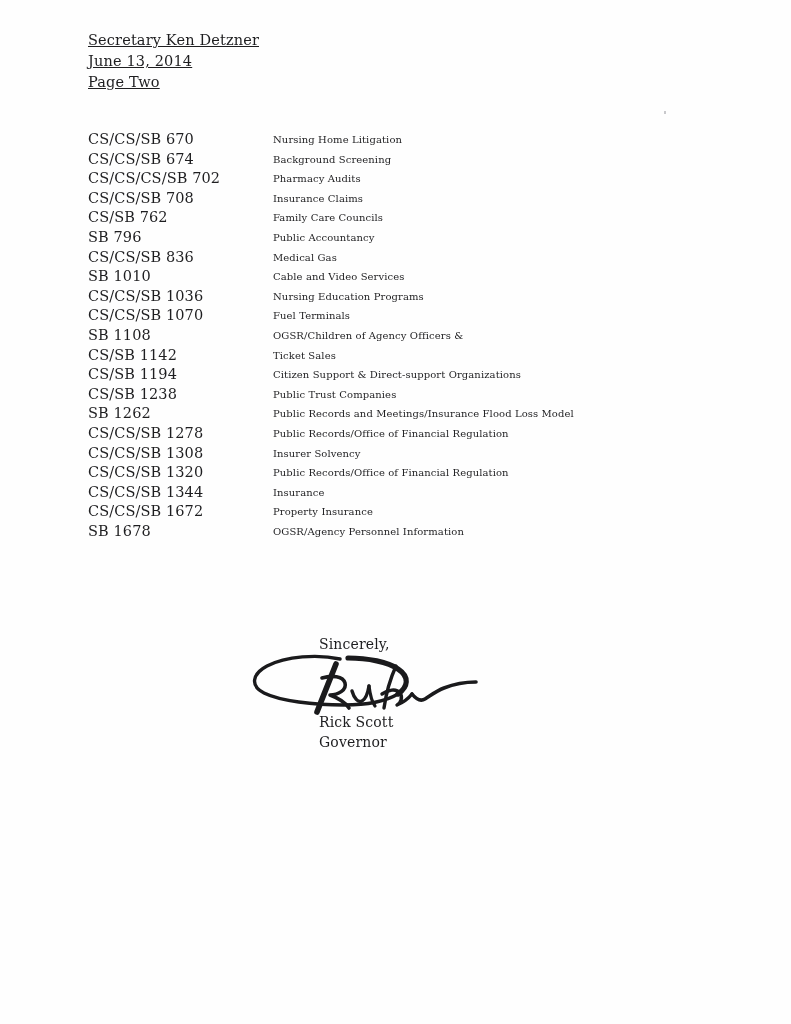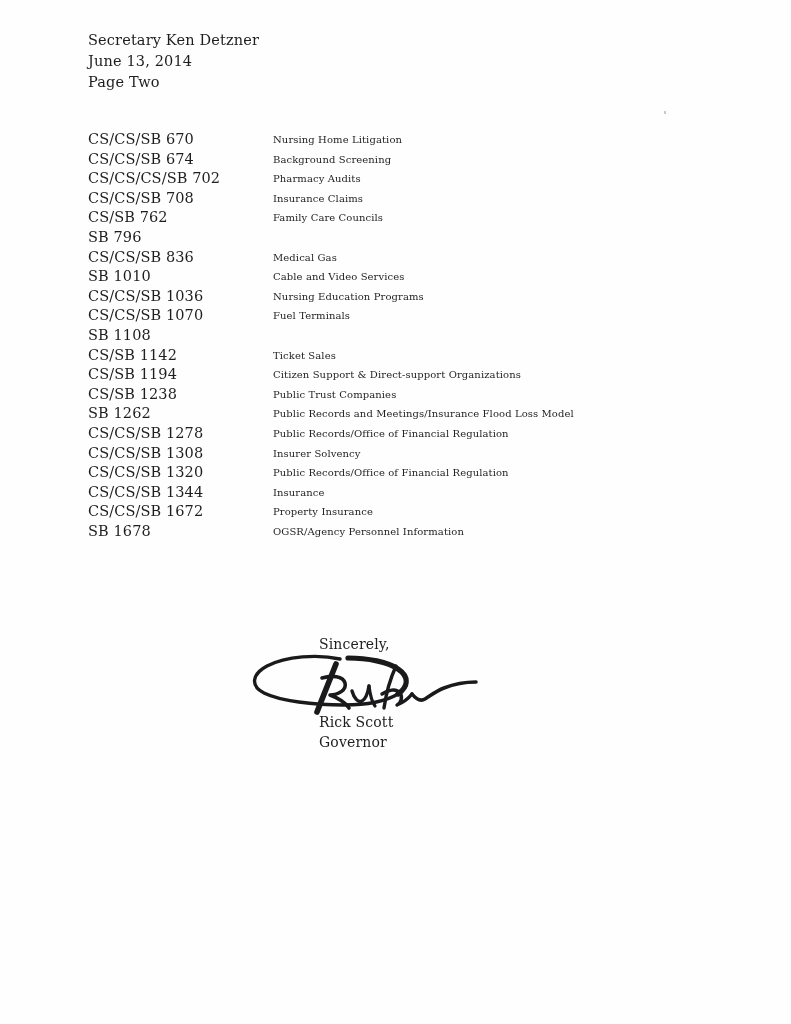--- a/index.html
+++ b/index.html
@@ -19,21 +19,21 @@
 
   
   .header {
     position: absolute;
     left: 88px;
     top: 30px;
     line-height: 21px;
     font-size: 14.5px;
     letter-spacing: 0.15px;
   }
-  .header div { white-space: nowrap; }
+  .header div { white-space: nowrap; text-decoration: underline; }
 
   
   .bill-list {
     position: absolute;
     left: 88px;
     top: 130px;
     width: 640px;
   }
   .bill-row {
     position: relative;
@@ -143,20 +143,23 @@
         </div>
       </div>
       <div class="bill-row">
         <div class="bill-number">CS/SB 762</div>
         <div class="bill-title">
           <span>Family Care Councils</span>
         </div>
       </div>
       <div class="bill-row">
         <div class="bill-number">SB 796</div>
+        <div class="bill-title">
+          <span>Public Accountancy</span>
+        </div>
       </div>
       <div class="bill-row">
         <div class="bill-number">CS/CS/SB 836</div>
         <div class="bill-title">
           <span>Medical Gas</span>
         </div>
       </div>
       <div class="bill-row">
         <div class="bill-number">SB 1010</div>
         <div class="bill-title">
@@ -171,20 +174,21 @@
       </div>
       <div class="bill-row">
         <div class="bill-number">CS/CS/SB 1070</div>
         <div class="bill-title">
           <span>Fuel Terminals</span>
         </div>
       </div>
       <div class="bill-row">
         <div class="bill-number">SB 1108</div>
         <div class="bill-title">
+          <span>OGSR/Children of Agency Officers &amp;</span>
         </div>
       </div>
       <div class="bill-row">
         <div class="bill-number">CS/SB 1142</div>
         <div class="bill-title">
           <span>Ticket Sales</span>
         </div>
       </div>
       <div class="bill-row">
         <div class="bill-number">CS/SB 1194</div>

